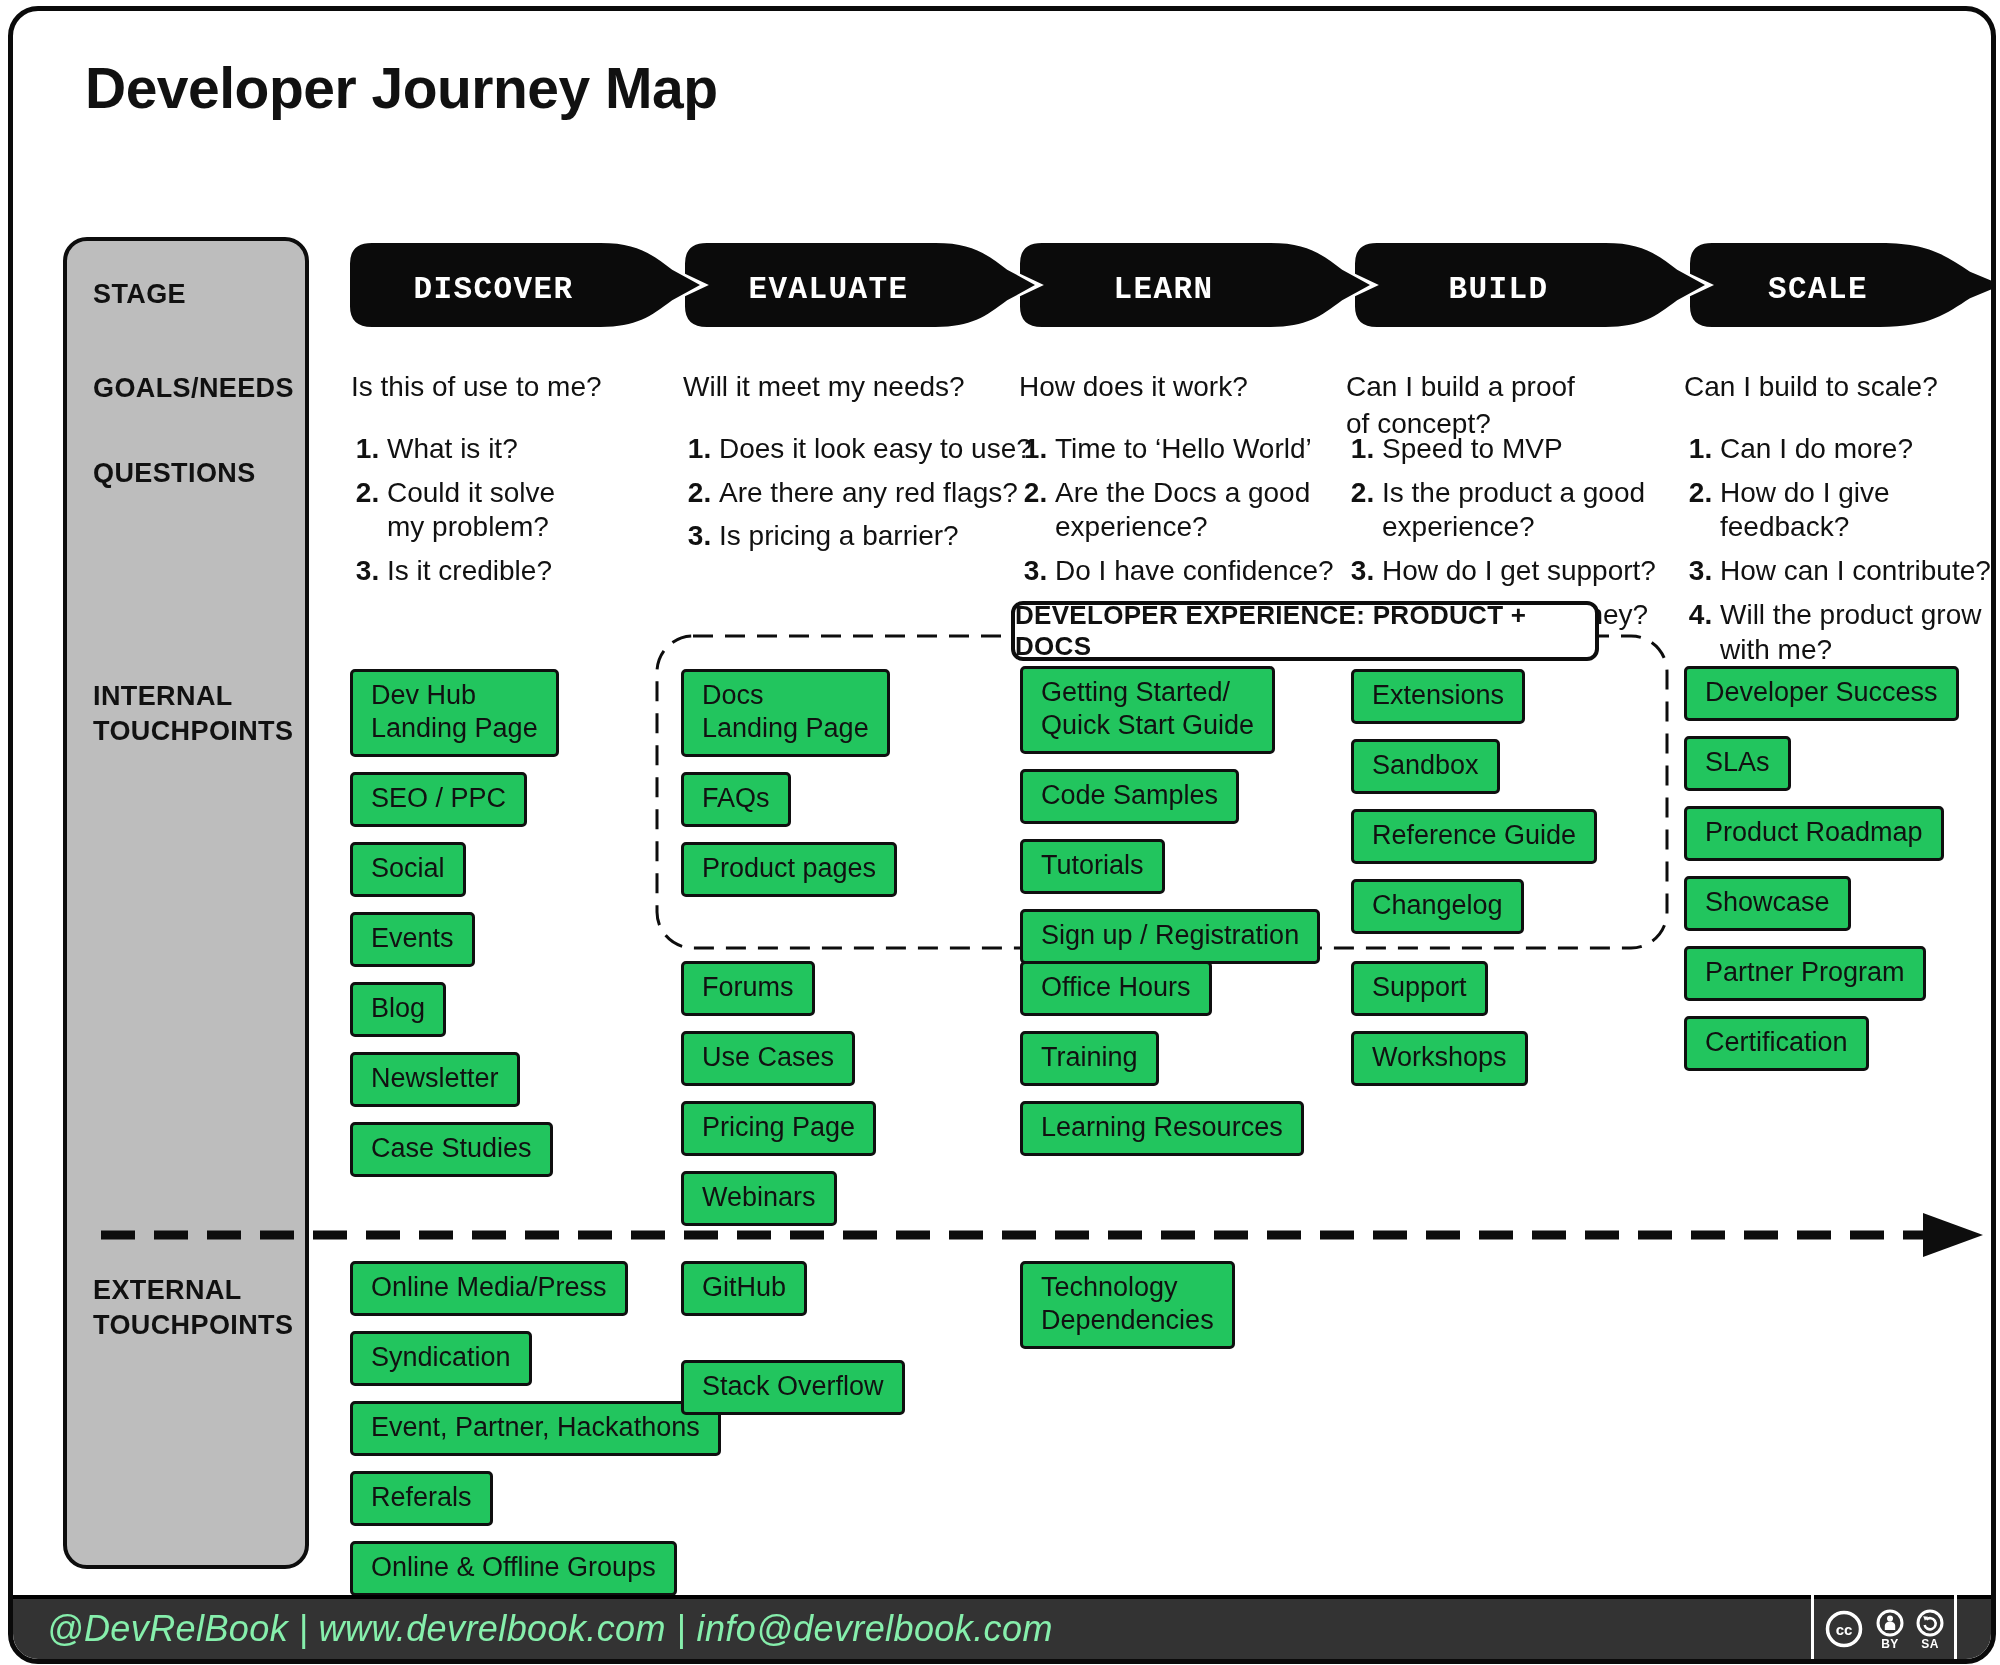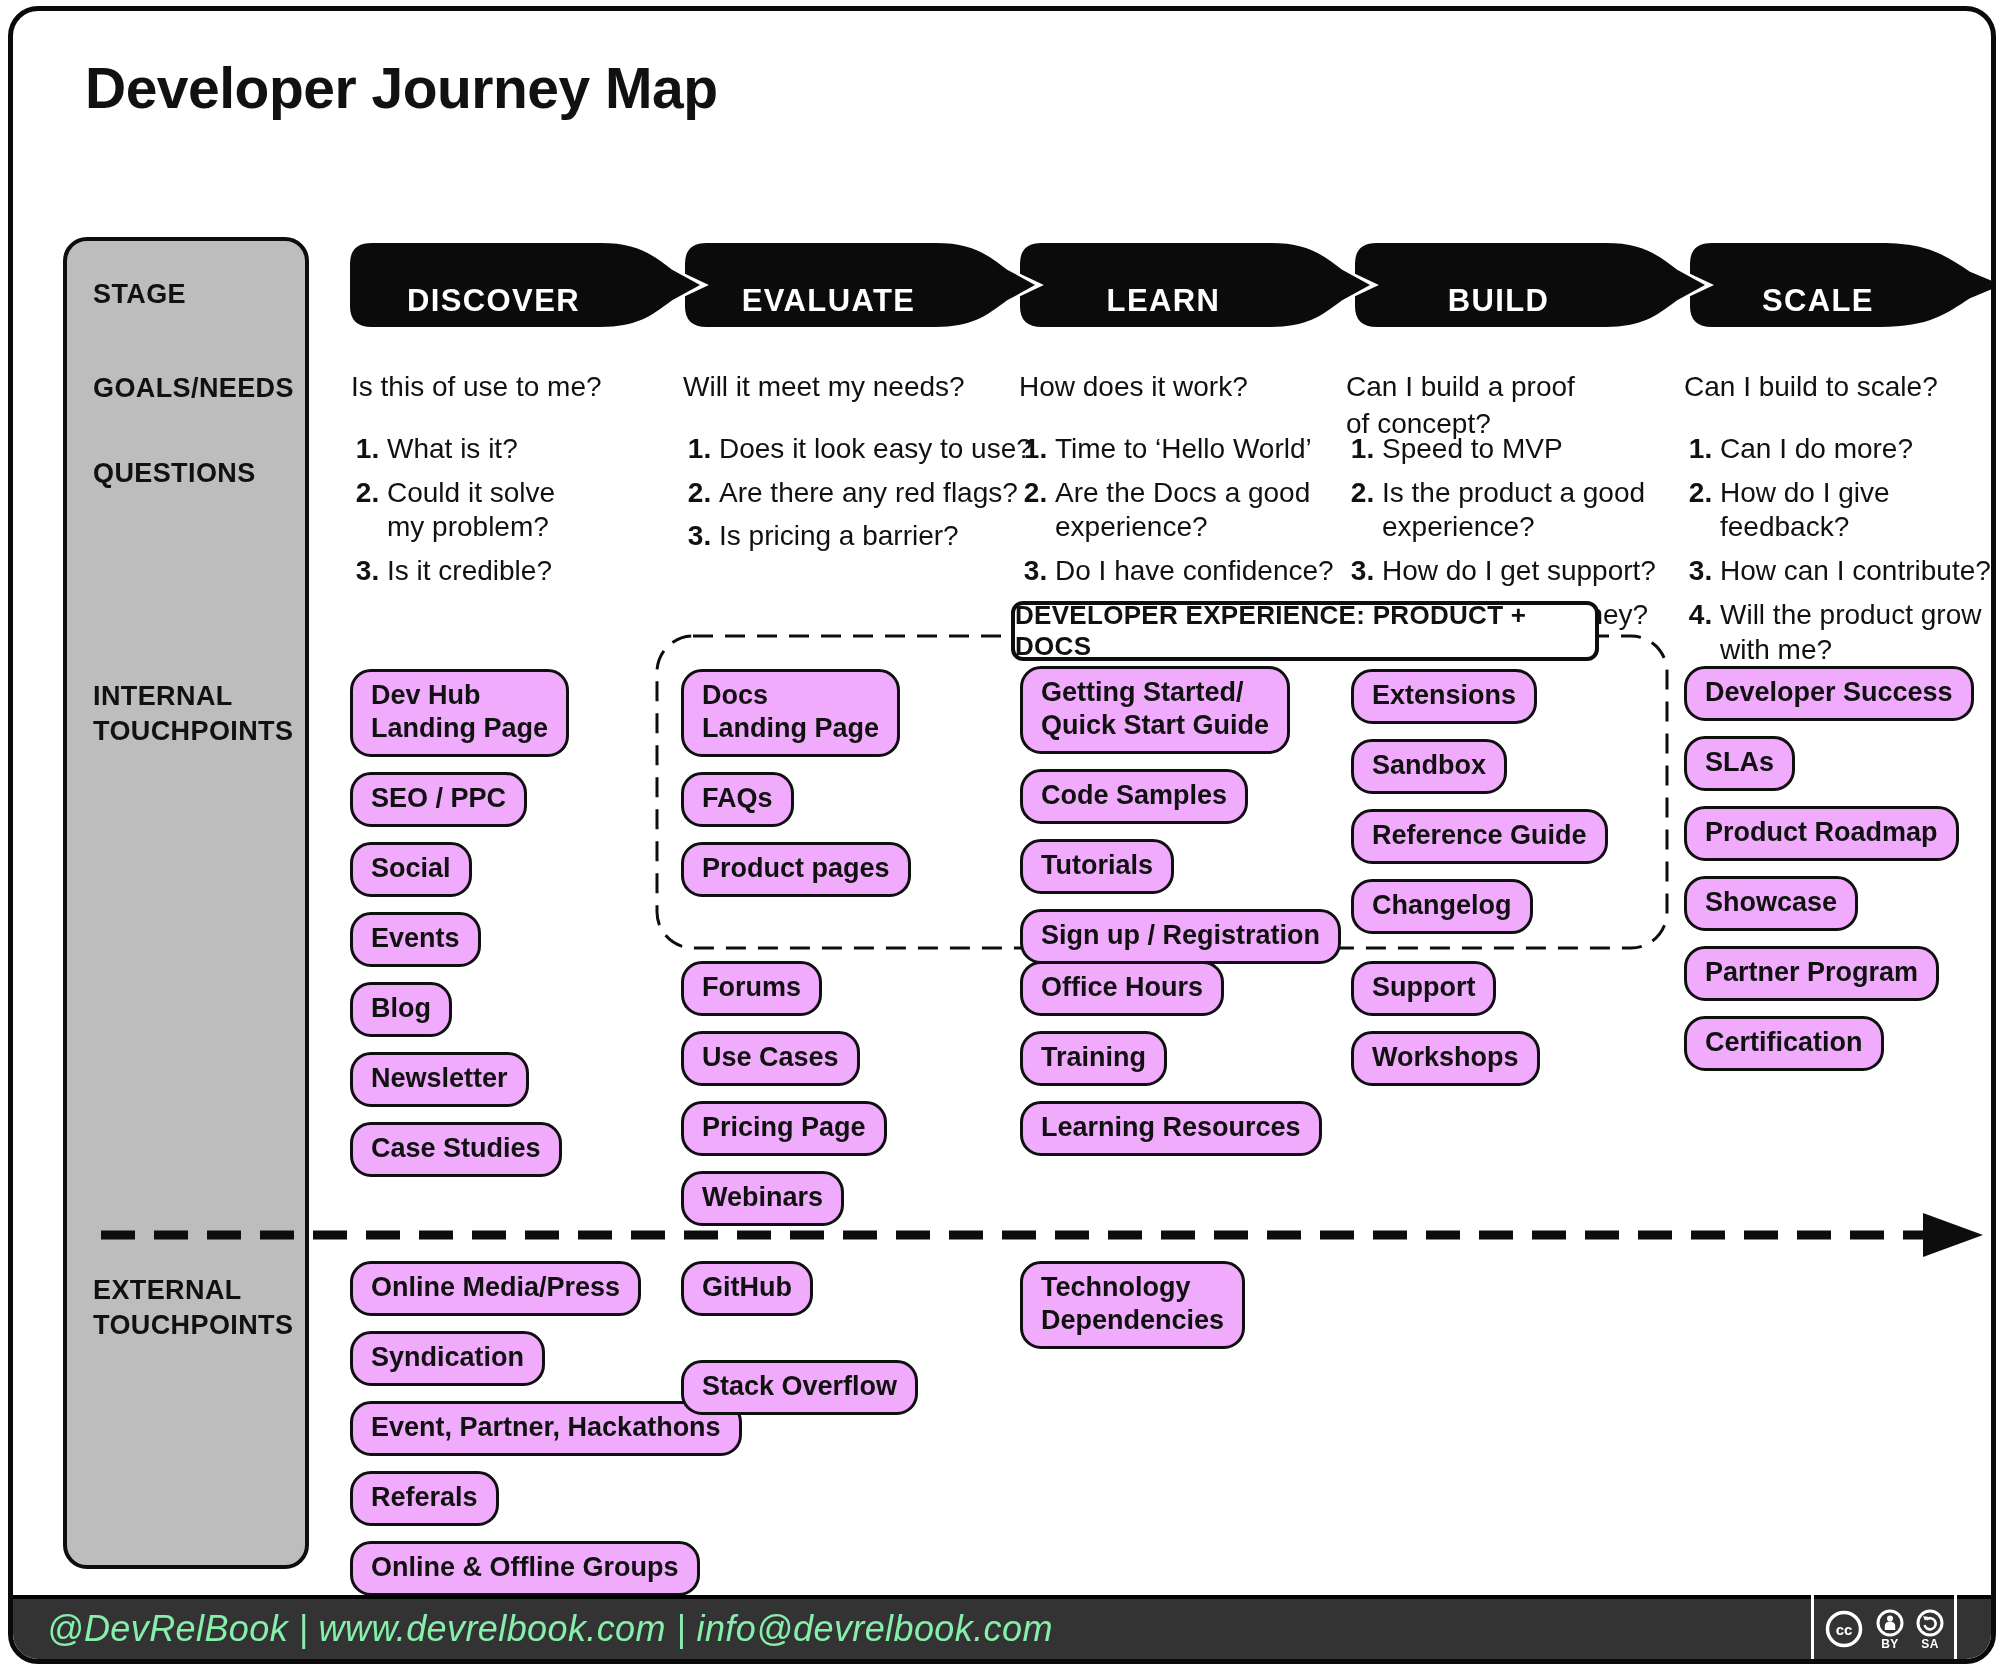--- a/index.html
+++ b/index.html
@@ -7,36 +7,36 @@
   .page{position:absolute;left:8px;top:6px;width:1978px;height:1648px;background:#fff;
         border:5px solid #0a0a0a;border-radius:30px;overflow:hidden;}
   .title{position:absolute;left:72px;top:44px;font-size:57px;font-weight:800;letter-spacing:-0.5px;margin:0;}
   .sidebar{position:absolute;left:50px;top:226px;width:238px;height:1324px;background:#bdbdbd;
            border:4px solid #0d0d0d;border-radius:24px;}
   .side-label{position:absolute;left:80px;font-size:27px;font-weight:700;letter-spacing:.4px;
               line-height:1.28;white-space:pre-line;z-index:3;}
   
   .banner{position:absolute;top:232px;height:84px;z-index:2;}
   .banner svg{position:absolute;left:0;top:0;width:100%;height:100%;}
-  .banner .banner-label{position:absolute;left:2%;width:78%;top:16px;height:100%;display:flex;
-        align-items:center;justify-content:center;color:#fff;font-size:31px;font-weight:700;letter-spacing:1.4px;}
+  .banner .banner-label{position:absolute;left:2%;width:78%;top:4px;height:100%;display:flex;
+        align-items:center;justify-content:center;color:#fff;font-size:31px;font-weight:700;letter-spacing:1.4px;font-family:Liberation Mono, monospace;}
   
   .goal{position:absolute;top:358px;font-size:28px;line-height:1.32;white-space:pre-line;}
   .questions{position:absolute;top:421px;font-size:28px;margin:0;padding-left:36px;}
   .questions li{margin-bottom:9px;line-height:1.24;white-space:pre-line;}
   .questions li::marker{font-weight:700;}
   
   .dx-rect{position:absolute;left:641px;top:611px;z-index:0;}
   .dx-label{position:absolute;left:998px;top:590px;width:580px;height:52px;background:#fff;
             border:4px solid #0d0d0d;border-radius:12px;display:flex;align-items:center;justify-content:center;
             font-size:26px;font-weight:700;letter-spacing:.3px;z-index:2;}
   
   .col{position:absolute;display:flex;flex-direction:column;align-items:flex-start;gap:15px;z-index:1;}
-  .pill{background:#f0abfc;border:3.5px solid #0f0f0f;border-radius:21px;padding:7px 18px 9px;
-        font-size:27px;font-weight:700;line-height:1.22;white-space:pre-line;}
+  .pill{background:#22c55e;border:3.5px solid #0f0f0f;border-radius:5px;padding:7px 18px 9px;
+        font-size:27px;font-weight:400;line-height:1.22;white-space:pre-line;}
   
   .journey-arrow{position:absolute;left:78px;top:1195px;z-index:4;}
   
   .footer{position:absolute;left:0;right:0;bottom:0;height:60px;background:#333333;border-top:4px solid #000;
           display:flex;align-items:center;padding:0 34px;z-index:5;}
   .footer-text{color:#86efac;font-size:36px;letter-spacing:.4px;font-style:italic;}
   .cc-badge{margin-left:auto;display:flex;align-items:center;gap:12px;border:3px solid #fff;
             height:44px;padding:12px 10px;}
   .cc-cell{display:flex;flex-direction:column;align-items:center;line-height:1;}
   .cc-sub{color:#fff;font-size:12px;font-weight:700;margin-top:1px;letter-spacing:.5px;}

